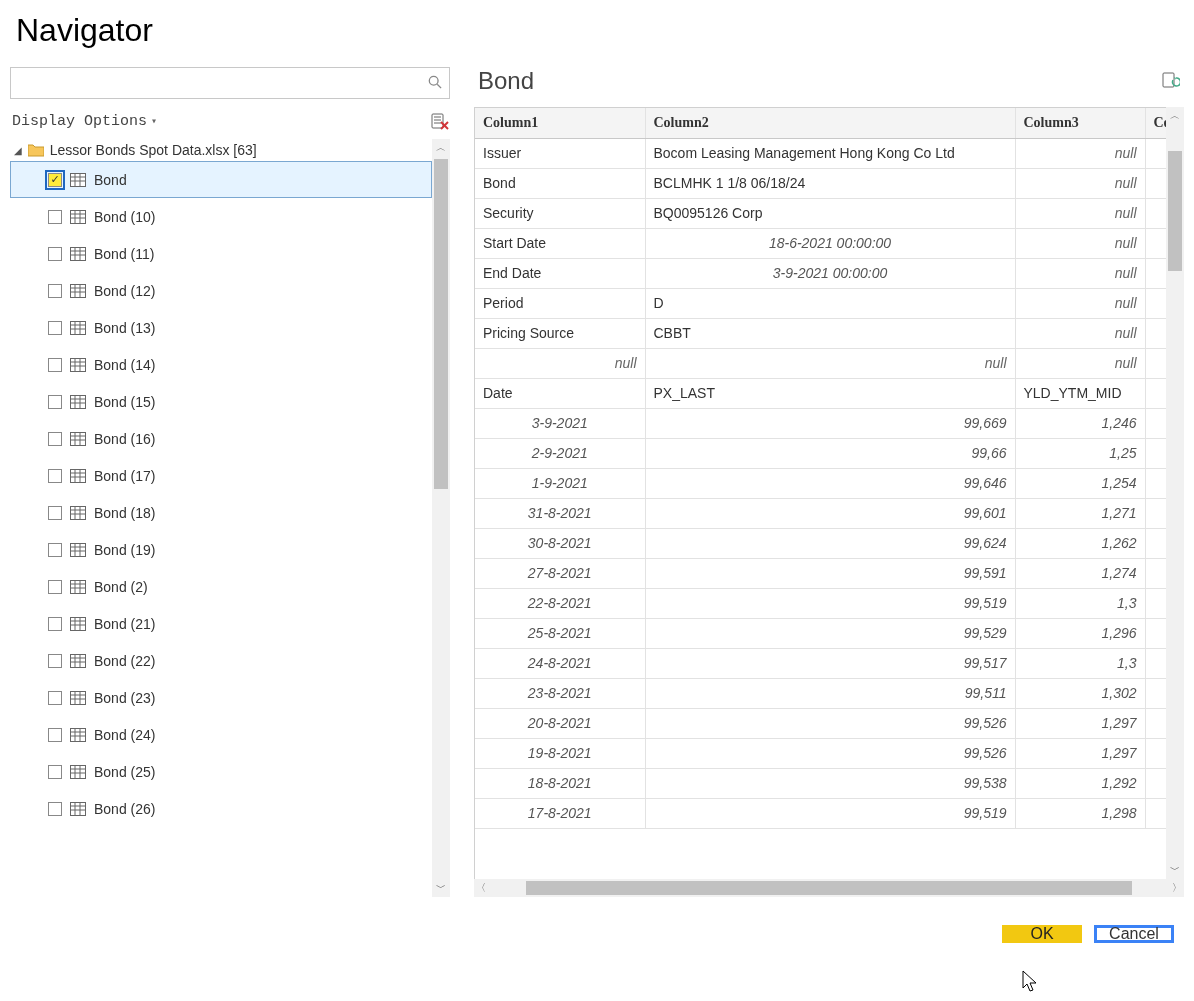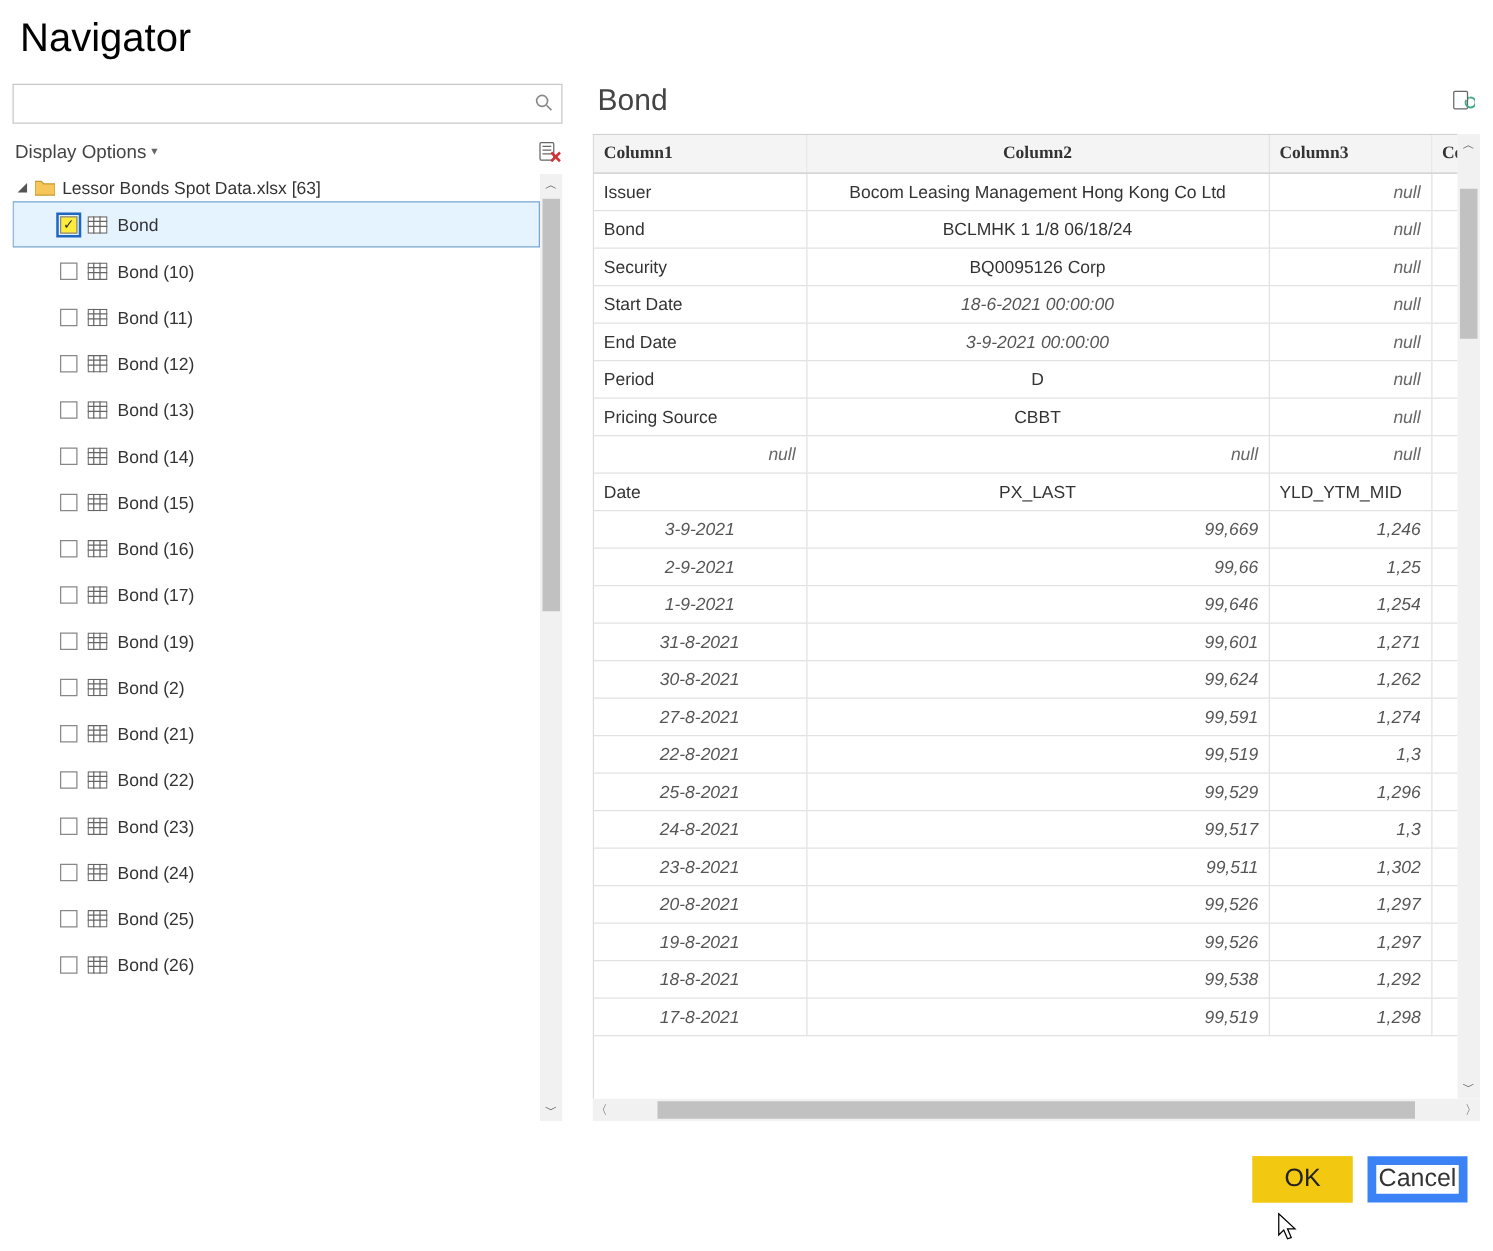--- a/index.html
+++ b/index.html
@@ -49,20 +49,21 @@
   .search-icon {
     width: 28px;
     text-align: center;
     color: #666;
   }
   .display-row {
     display: flex;
     align-items: center;
     justify-content: space-between;
     padding: 2px 0 2px 2px;
+    font-family: Liberation Mono, monospace;
   }
   .display-link {
     color: #444;
     font-size: 15px;
     display: flex;
     align-items: center;
     gap: 4px;
     cursor: pointer;
   }
   .display-link .chev {
@@ -197,21 +198,21 @@
   }
   th {
     background: #f4f4f4;
     text-align: left;
     font-weight: 600;
     color: #333;
     border-bottom: 1px solid #c8c8c8;
     font-family: Liberation Serif, serif;
   }
   .col1 { width: 170px; }
-  .col2 { width: 370px; text-align: center; }
+  .col2 { width: 370px; }
   .col3 { width: 130px; }
   .col4 { width: 60px; }
   .null { font-style: italic; color: #666; text-align: right; }
   .ralign { text-align: center; font-style: italic; color: #555; }
   .rnum { text-align: right; font-style: italic; color: #555; }
   .grid-vscroll {
     width: 18px;
     background: #f1f1f1;
     display: flex;
     flex-direction: column;
@@ -228,27 +229,27 @@
   }
   .hscroll-thumb { background:#c1c1c1; height:14px; flex:1; margin:0 40px 0 40px;}
   .footer {
     display: flex;
     justify-content: flex-end;
     gap: 12px;
     padding: 28px 10px 0 0;
   }
   .btn {
     min-width: 80px;
-    height: 37px;
-    border: 7px solid #3b82f6;
+    height: 18px;
+    border: 3px solid #3b82f6;
     background: #fff;
     display: flex;
     align-items: center;
     justify-content: center;
-    font-size: 20px;
+    font-size: 16px;
     cursor: pointer;
   }
   .btn.primary {
     background: #f2c811;
     border-color: #f2c811;
     color: #222;
   }
   .cursor {
     position: absolute;
     pointer-events: none;
@@ -410,20 +411,33 @@
               <span class="table-icon">
                 <svg width="16" height="14" viewBox="0 0 16 14">
                   <rect x="0.5" y="0.5" width="15" height="13" fill="#fff" stroke="#666"></rect>
                   <line x1="0" y1="4" x2="16" y2="4" stroke="#666"></line>
                   <line x1="0" y1="8" x2="16" y2="8" stroke="#666"></line>
                   <line x1="5" y1="0" x2="5" y2="14" stroke="#666"></line>
                   <line x1="10" y1="0" x2="10" y2="14" stroke="#666"></line>
                 </svg>
               </span>
               <span class="tree-label">Bond (17)</span>
+            </div>
+            <div class="tree-item">
+              <span class="checkbox"></span>
+              <span class="table-icon">
+                <svg width="16" height="14" viewBox="0 0 16 14">
+                  <rect x="0.5" y="0.5" width="15" height="13" fill="#fff" stroke="#666"></rect>
+                  <line x1="0" y1="4" x2="16" y2="4" stroke="#666"></line>
+                  <line x1="0" y1="8" x2="16" y2="8" stroke="#666"></line>
+                  <line x1="5" y1="0" x2="5" y2="14" stroke="#666"></line>
+                  <line x1="10" y1="0" x2="10" y2="14" stroke="#666"></line>
+                </svg>
+              </span>
+              <span class="tree-label">Bond (18)</span>
             </div>
             <div class="tree-item">
               <span class="checkbox"></span>
               <span class="table-icon">
                 <svg width="16" height="14" viewBox="0 0 16 14">
                   <rect x="0.5" y="0.5" width="15" height="13" fill="#fff" stroke="#666"></rect>
                   <line x1="0" y1="4" x2="16" y2="4" stroke="#666"></line>
                   <line x1="0" y1="8" x2="16" y2="8" stroke="#666"></line>
                   <line x1="5" y1="0" x2="5" y2="14" stroke="#666"></line>
                   <line x1="10" y1="0" x2="10" y2="14" stroke="#666"></line>

